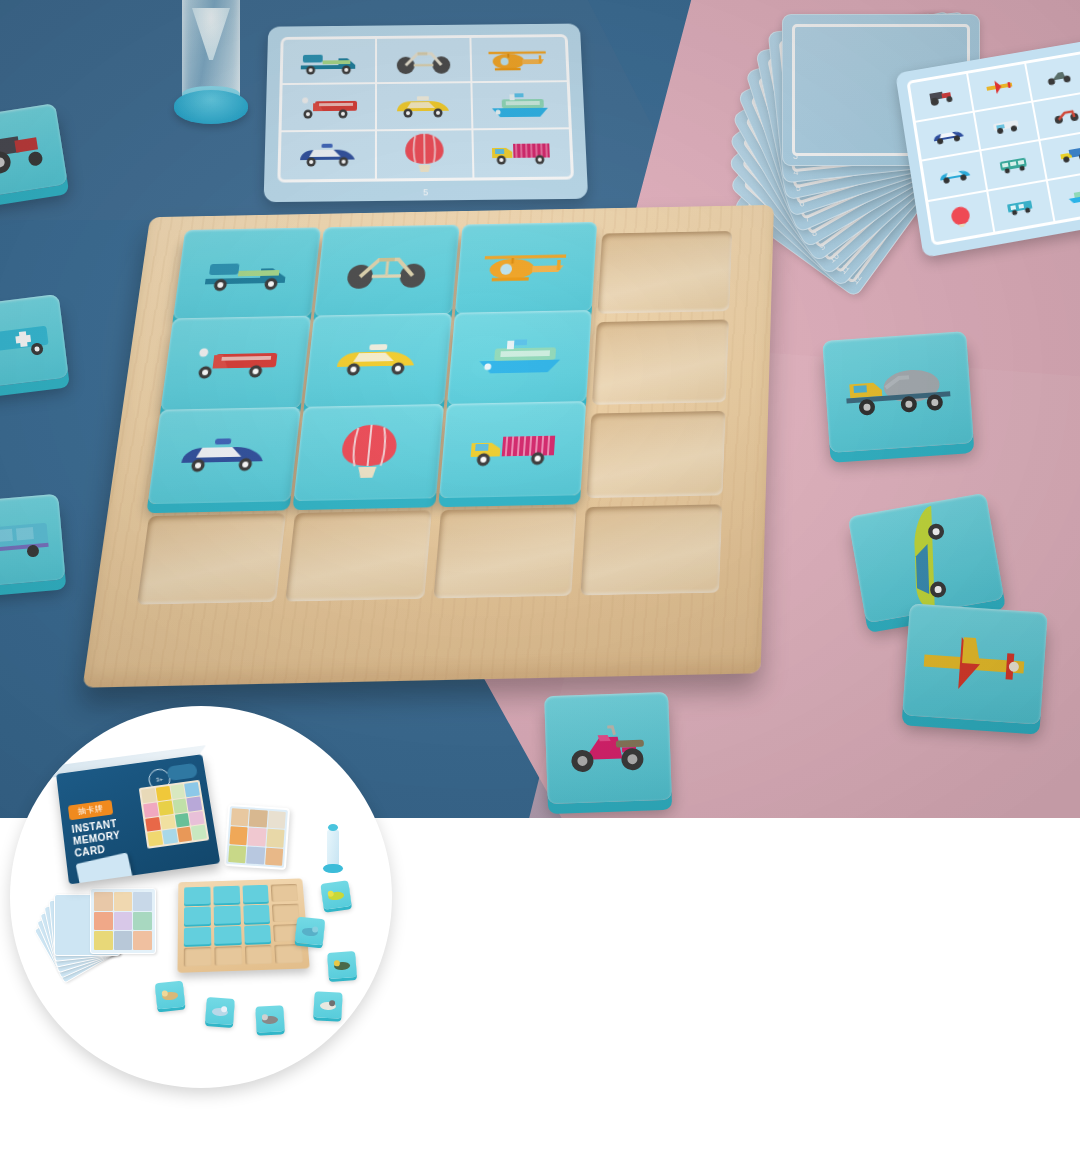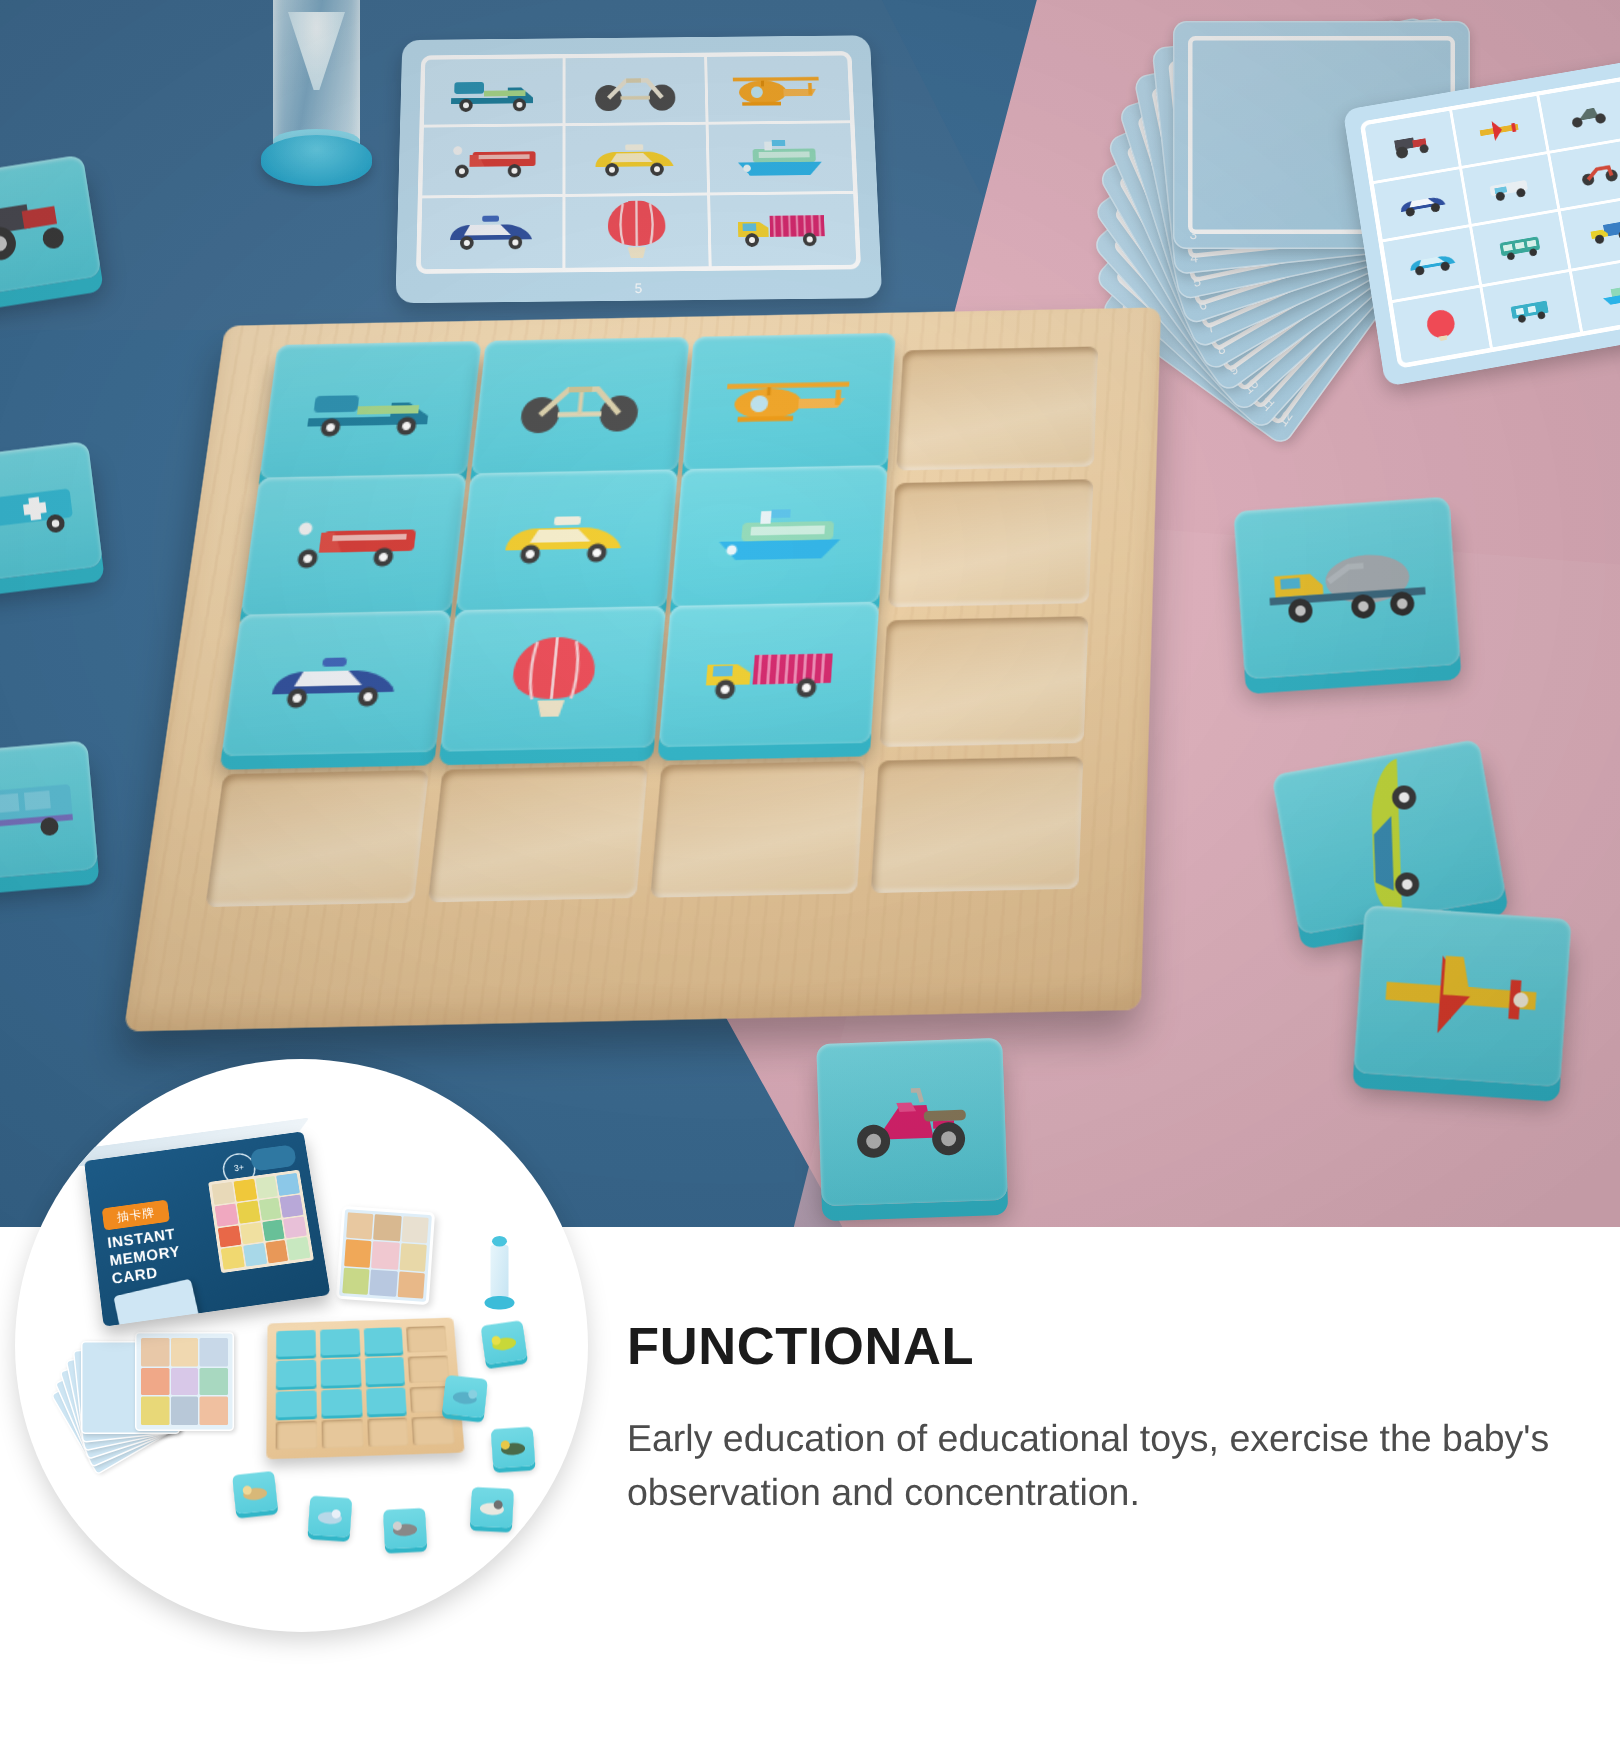--- a/index.html
+++ b/index.html
@@ -935,17 +935,13 @@
         </div>
       <div class="ic-tile" style="left:246px; top:300px; transform:rotate(-3deg);">
           <svg width="20" height="12" viewBox="0 0 20 12">
             <ellipse cx="10" cy="7" rx="8" ry="4" fill="#888888"></ellipse>
             <circle cx="5" cy="4" r="3" fill="#d0d0d0"></circle>
           </svg>
         </div>
     </div>
   </div>
 
-  <div class="copy">
-    <div class="headline">FUNCTIONAL</div>
-    <div class="body">Early education of educational toys, exercise the baby's observation and concentration.</div>
-  </div>
 </div>
 
 </body></html>

